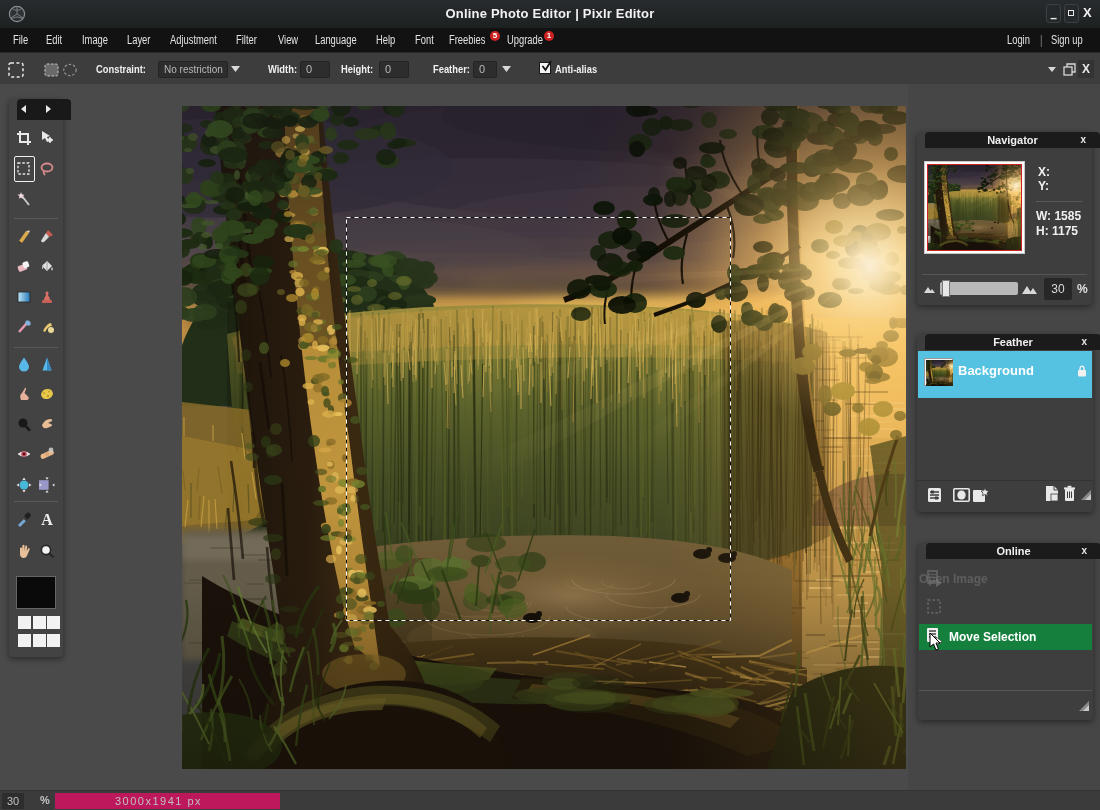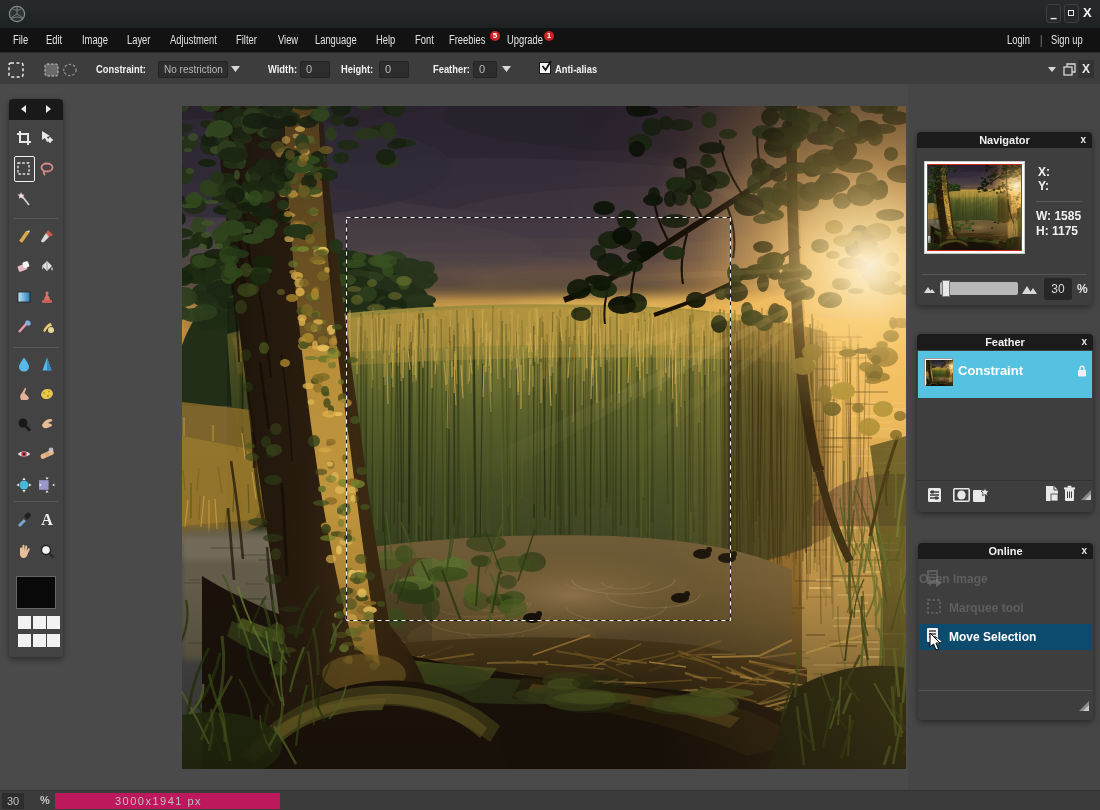--- a/index.html
+++ b/index.html
@@ -15,21 +15,21 @@
   color:#fff; font-size:8px; font-weight:bold; text-align:center; line-height:10px; }
 #optbar { position:absolute; left:0; top:52px; width:1100px; height:32px; background:#3d3d3d;
   border-top:1px solid #2a2a2a; }
 .olabel { position:absolute; top:10px; color:#f0f0f0; font-size:11px; font-weight:bold; transform:scaleX(0.85); transform-origin:0 50%; white-space:nowrap; }
 .obox { position:absolute; top:8px; height:17px; background:#2d2d2d; border:1px solid #242424;
   border-radius:2px; color:#b8b8b8; font-size:11px; line-height:15px; padding-left:5px; white-space:nowrap; overflow:hidden; }
 #workspace { position:absolute; left:0; top:84px; width:1100px; height:706px; background:#4a4a4a; }
 #dock { position:absolute; left:908px; top:84px; width:192px; height:706px; background:#464646; }
 .panel { position:absolute; background:#3e3e3e; border-radius:4px;
   box-shadow:0 2px 6px rgba(0,0,0,0.45); }
-.phead { position:absolute; left:0; top:0; width:100%; height:16px; background:#1b1b1b;
+.phead { position:absolute; left:8px; top:0; width:100%; height:16px; background:#1b1b1b;
   border-radius:4px 4px 0 0; color:#f0f0f0; font-size:11px; font-weight:bold;
   text-align:center; line-height:16px; }
 .px { position:absolute; right:6px; top:0; color:#e8e8e8; font-size:10px; font-weight:bold;
   line-height:16px; }
 #statusbar { position:absolute; left:0; top:790px; width:1100px; height:20px; background:#3b3b3b;
   border-top:1px solid #333; }
 .sbox { position:absolute; top:2px; height:16px; background:#2d2d2d; color:#c0c0c0;
   font-size:11px; line-height:16px; }
 .hitem { position:absolute; left:1px; width:173px; height:26px; color:#5e5e5e;
   font-size:12px; font-weight:bold; line-height:26px; }
@@ -2301,20 +2301,21 @@
 <rect x="164.5" y="111.5" width="384" height="403" stroke="#111" stroke-dasharray="4 4" stroke-dashoffset="4"></rect>
 <rect x="164.5" y="111.5" width="384" height="403" stroke="#fff" stroke-dasharray="4 4"></rect>
 </g>
 </svg>
 
 <div id="titlebar">
 <svg style="position:absolute;left:8px;top:5px" width="18" height="18" viewBox="0 0 18 18">
 <circle cx="9" cy="9" r="7.6" fill="#2e3234" stroke="#888d90" stroke-width="1.2"></circle>
 <path d="M9,1.4 V9 M9,9 L2.8,13 M9,9 L15.2,13 M4,3.5 q5,3.5 10,0 M3,14 q6,-4 12,0" stroke="#777c80" stroke-width="1" fill="none"></path>
 </svg>
+<div id="title">Online Photo Editor | Pixlr Editor</div>
 <div style="position:absolute;left:1046px;top:4px;width:15px;height:19px;background:#25292b;border:1px solid #3c4042;border-radius:3px;color:#e8e8e8;font-weight:bold;font-size:12px;text-align:center;line-height:26px">–</div>
 <div style="position:absolute;left:1064px;top:4px;width:15px;height:19px;background:#25292b;border:1px solid #3c4042;border-radius:3px"></div>
 <div style="position:absolute;left:1068px;top:10px;width:6px;height:6px;border:1.5px solid #e8e8e8"></div>
 <div style="position:absolute;left:1083px;top:5px;color:#f0f0f0;font-weight:bold;font-size:13px">X</div>
 </div>
 
 <div id="menubar">
 <span class="mi" style="left:13px">File</span>
 <span class="mi" style="left:46px">Edit</span>
 <span class="mi" style="left:82px">Image</span>
@@ -2541,21 +2542,21 @@
 
 <div class="panel" style="left:917px;top:334px;width:176px;height:178px">
 <div class="phead">Feather</div>
     <div class="px">x</div>
 <div style="position:absolute;left:1px;top:17px;width:174px;height:47px;background:#54c2e0"></div>
 <div style="position:absolute;left:7px;top:24px;width:29px;height:28px;background:#f4f4f4;border:1px solid #999">
 <svg width="27" height="26" viewBox="0 0 724 663" preserveAspectRatio="none" style="display:block;margin:1px 0 0 1px">
         <use href="#photo" width="724" height="663"></use>
       </svg>
 </div>
-<div style="position:absolute;left:41px;top:29px;color:#fff;font-size:13px;font-weight:bold">Constraint</div>
+<div style="position:absolute;left:41px;top:29px;color:#fff;font-size:13px;font-weight:bold">Background</div>
 <svg style="position:absolute;left:160px;top:31px" width="10" height="12" viewBox="0 0 10 12">
 <rect x="1" y="5" width="8" height="6.5" rx="1" fill="#f0f0f0"></rect>
 <path d="M3,5 V3.4 a2,2.1 0 0 1 4,0 V5" fill="none" stroke="#f0f0f0" stroke-width="1.4"></path>
 </svg>
 <div style="position:absolute;left:0px;top:146px;width:176px;height:1px;background:#333"></div>
 <svg style="position:absolute;left:10px;top:153px" width="15" height="16" viewBox="0 0 15 16">
 <rect x="1" y="1" width="13" height="14" rx="1.5" fill="#e8e8e8"></rect>
 <path d="M3,5 H12 M3,8 H12 M3,11 H12" stroke="#3e3e3e" stroke-width="1.6"></path>
 <rect x="4" y="3.5" width="3" height="3" fill="#3e3e3e"></rect>
       <rect x="8" y="9.5" width="3" height="3" fill="#3e3e3e"></rect>
@@ -2582,22 +2583,21 @@
 <svg style="position:absolute;left:163px;top:155px" width="12" height="12">
       <path d="M11,1 V11 H1 Z" fill="#8a8a8a"></path>
       <path d="M11,5 V11 H5 Z" fill="#c8c8c8"></path>
     </svg>
 </div>
 
 <div class="panel" style="left:918px;top:543px;width:175px;height:177px">
 <div class="phead">Online</div>
     <div class="px">x</div>
 <div class="hitem" style="top:23px"><span style="">Open Image</span></div>
-<div class="hitem" style="top:52px"><span style="margin-left:30px">Marquee tool</span></div>
-<div class="hitem" style="top:81px;background:#0c4a6e;color:#fff"><span style="margin-left:30px">Move Selection</span></div>
+<div class="hitem" style="top:81px;background:#15803d;color:#fff"><span style="margin-left:30px">Move Selection</span></div>
 <svg style="position:absolute;left:8px;top:26px" width="17" height="19" viewBox="0 0 17 19" opacity="0.55">
 <rect x="1" y="1" width="11" height="14" rx="1" fill="#777"></rect>
       <path d="M3,4 H10 M3,7 H10 M3,10 H10" stroke="#333" stroke-width="1.4"></path>
 <path d="M10,10 L16,14 L10,18 Z" fill="#888"></path>
 </svg>
 <svg style="position:absolute;left:8px;top:55px" width="17" height="19" viewBox="0 0 17 19" opacity="0.55">
 <rect x="2" y="2" width="12" height="13" fill="none" stroke="#888" stroke-width="1.5" stroke-dasharray="2.5 2"></rect>
 </svg>
 <svg style="position:absolute;left:8px;top:84px" width="17" height="19" viewBox="0 0 17 19">
 <rect x="1" y="1" width="11" height="14" rx="1" fill="#f0f0f0"></rect>

